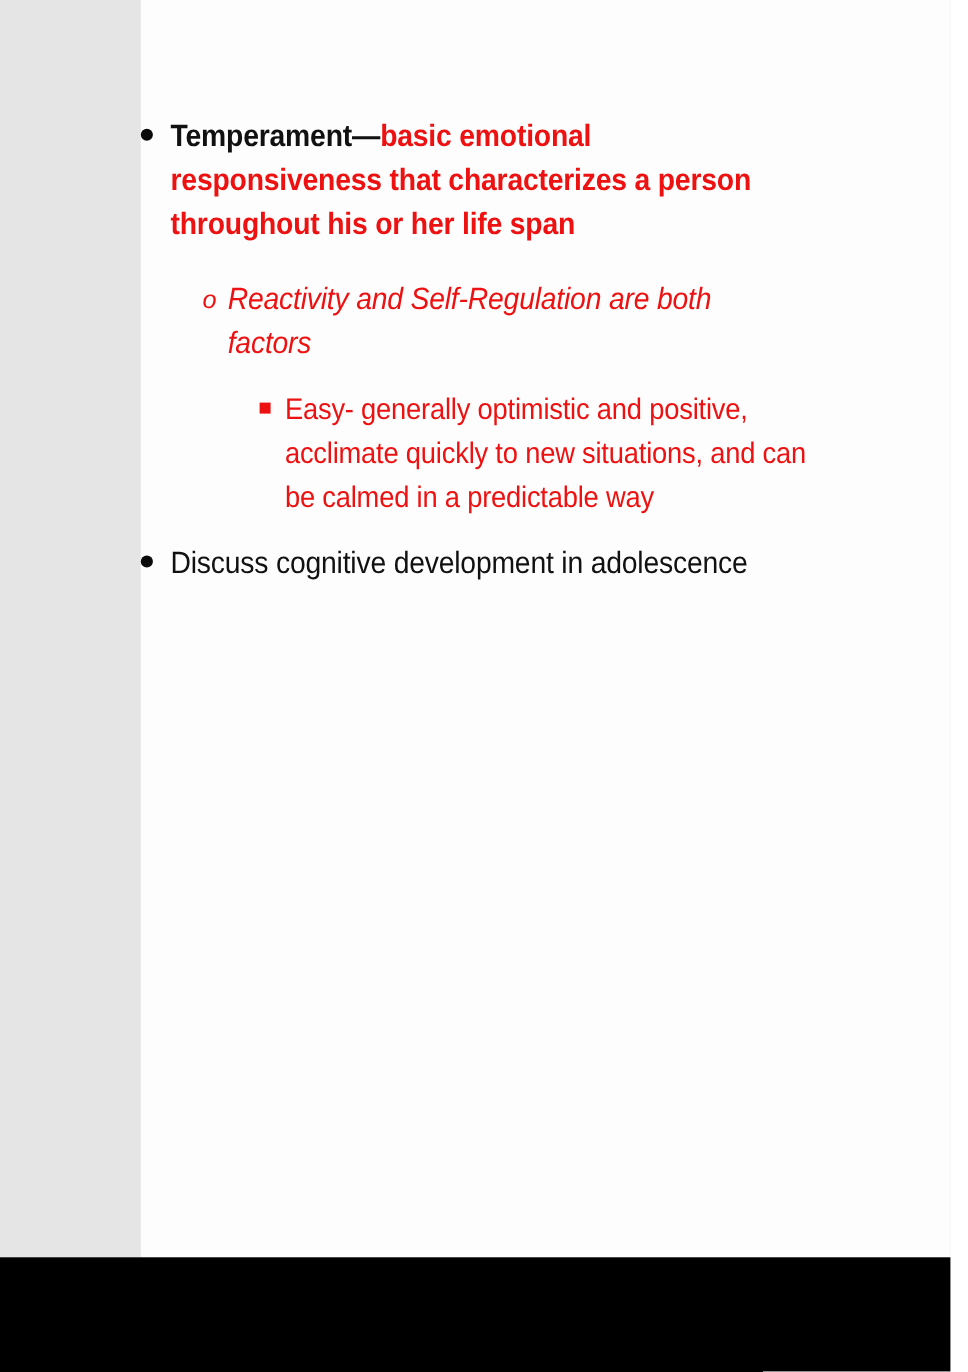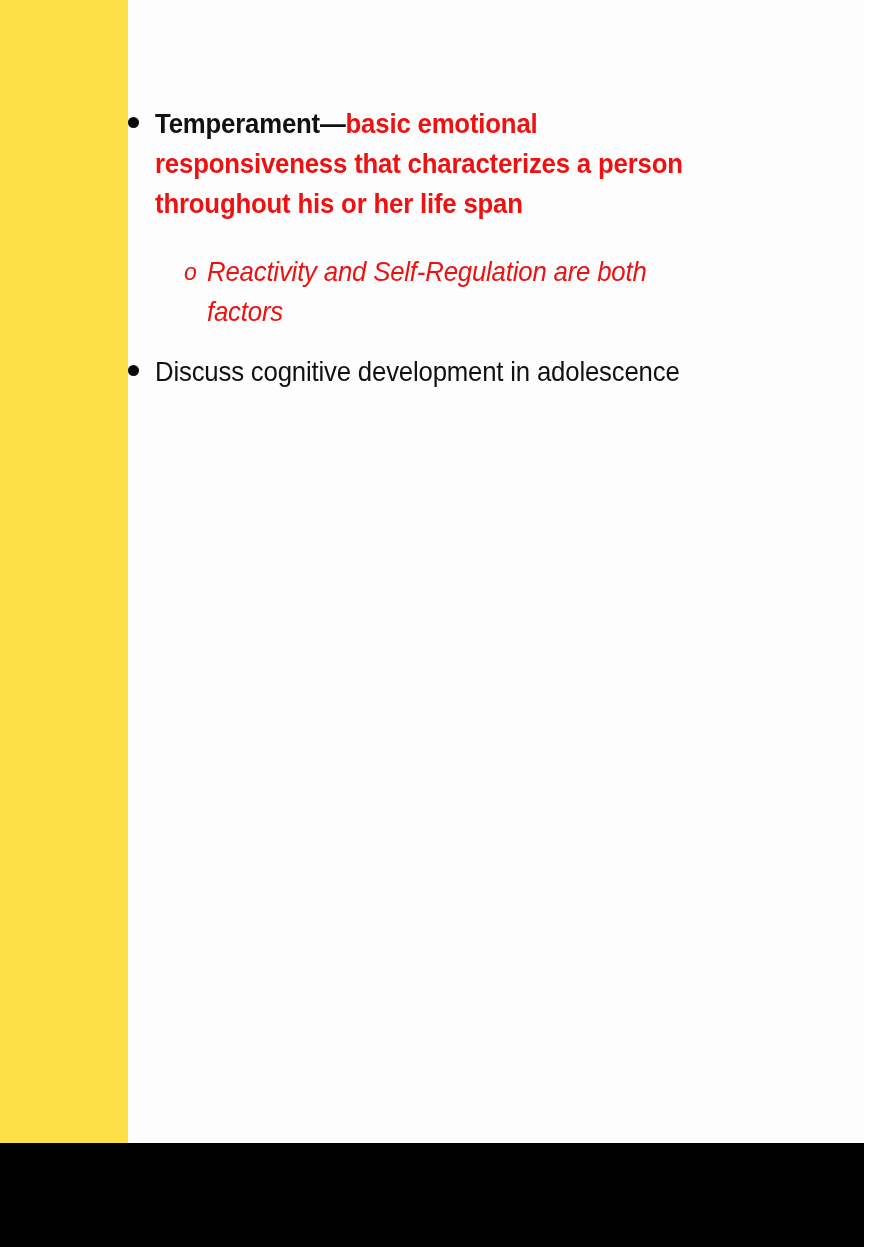--- a/index.html
+++ b/index.html
@@ -9,21 +9,21 @@
     background: #ffffff;
   }
   body {
     font-family: "Liberation Sans", "DejaVu Sans", sans-serif;
   }
 
   #slide {
     position: relative;
     width: 864px;
     height: 1247px;
-    background: #fde047;
+    background: #e5e5e5;
     overflow: hidden;
   }
 
   
   #paper-panel {
     position: absolute;
     left: 128px;
     top: 0;
     width: 752px;
     height: 1143px;
@@ -156,20 +156,24 @@
     <div class="bullet-item lvl1 sp-after-28" style="padding-top:104px;">
       <span class="marker dot-black" style="top:117px;"></span>
       <span class="btext"><span class="txt-black bold">Temperament—</span><span class="txt-red bold">basic emotional responsiveness that characterizes a person throughout his or her life span</span></span>
     </div>
 
     <div class="bullet-item lvl2 sp-after-20">
       <span class="marker">o</span>
       <span class="btext txt-red">Reactivity and Self-Regulation are both factors</span>
     </div>
 
+    <div class="bullet-item lvl3 sp-after-20">
+      <span class="marker"></span>
+      <span class="btext txt-red">Easy- generally optimistic and positive, acclimate quickly to new situations, and can be calmed in a predictable way</span>
+    </div>
 
 
 
     <div class="bullet-item lvl1 sp-after-14">
       <span class="marker dot-black"></span>
       <span class="btext txt-black">Discuss cognitive development in adolescence</span>
     </div>
 
 
   </div>

